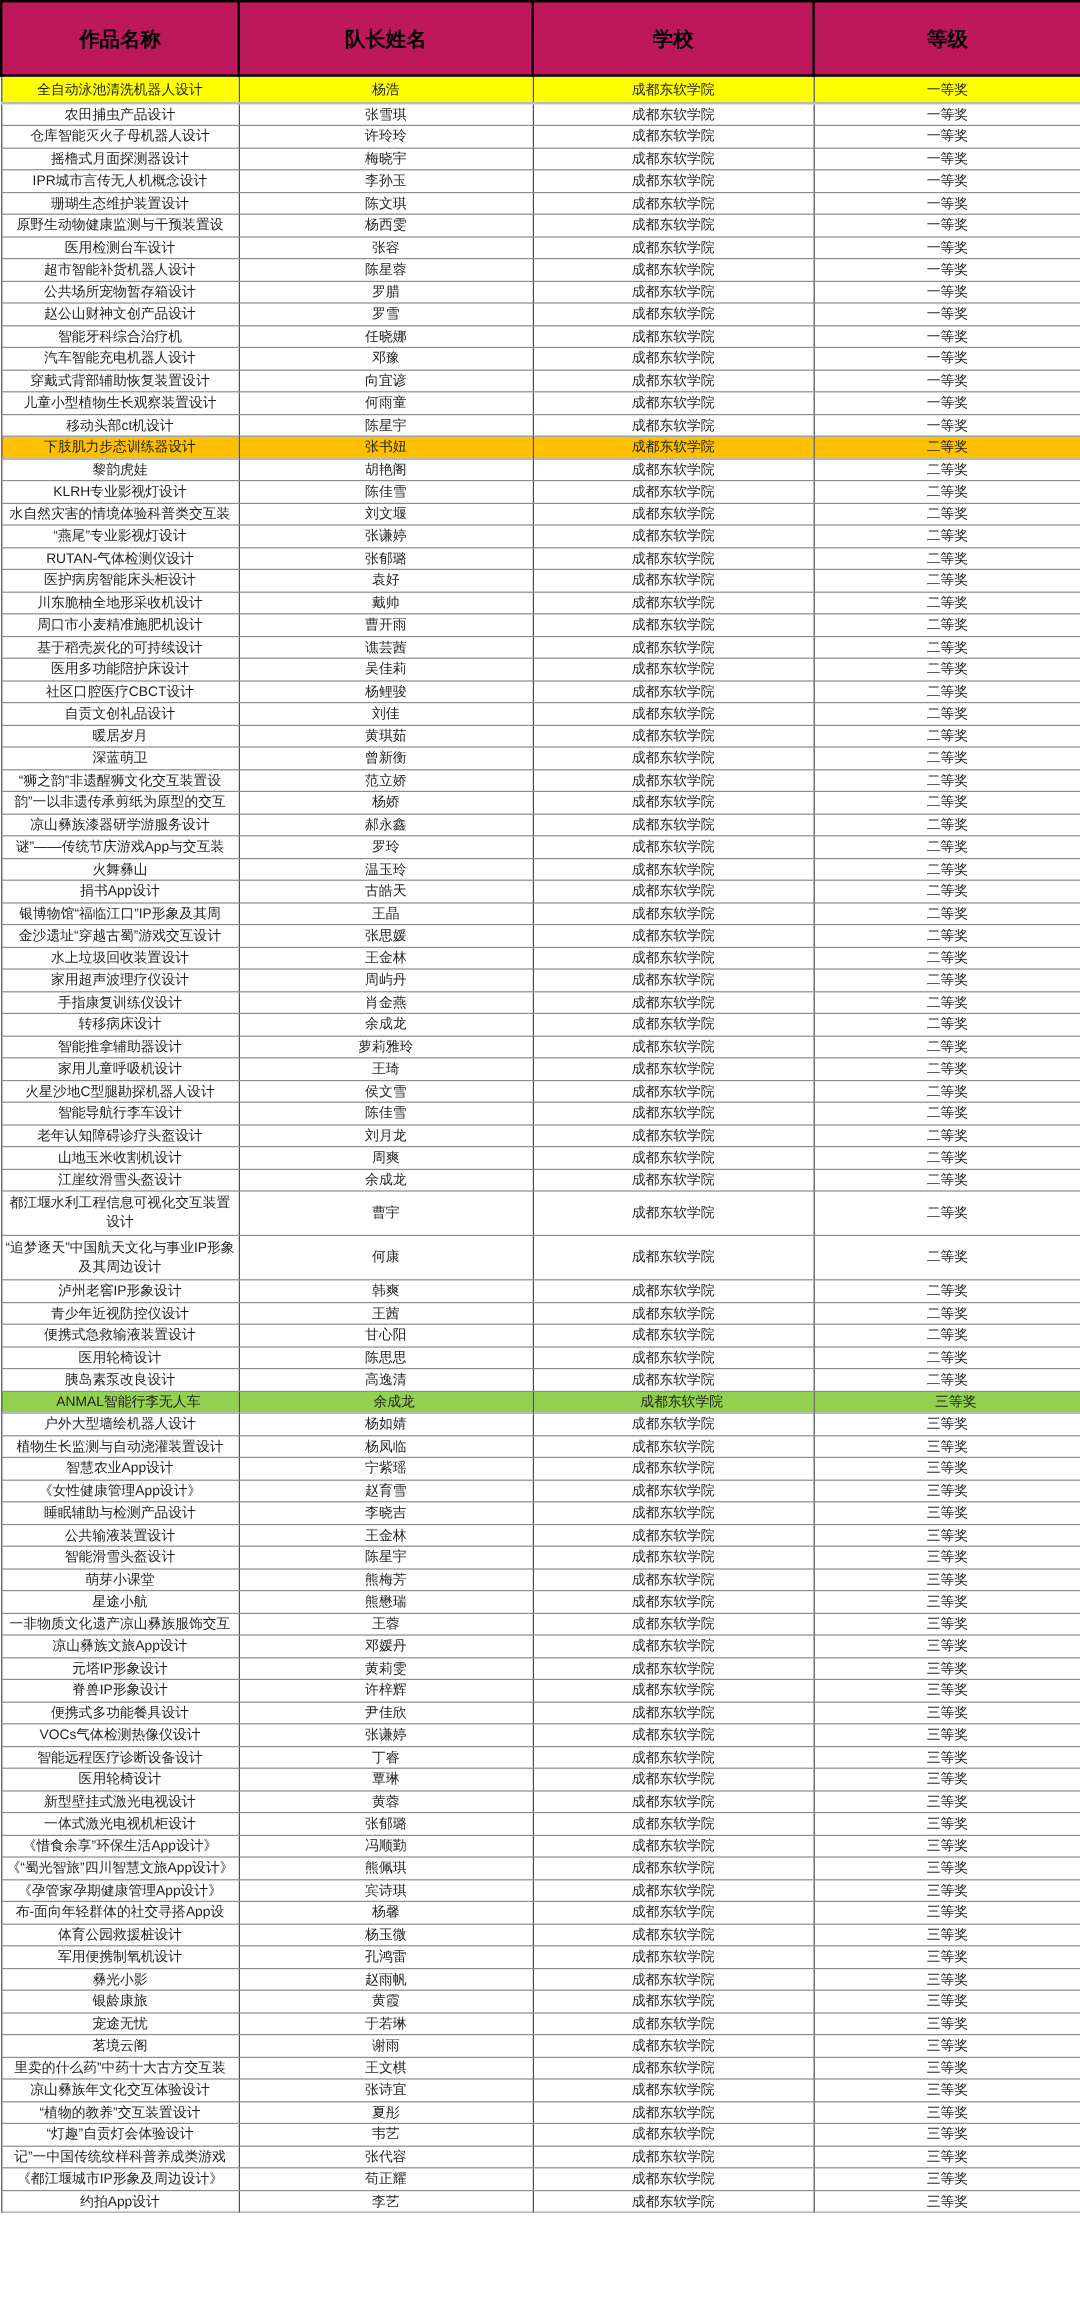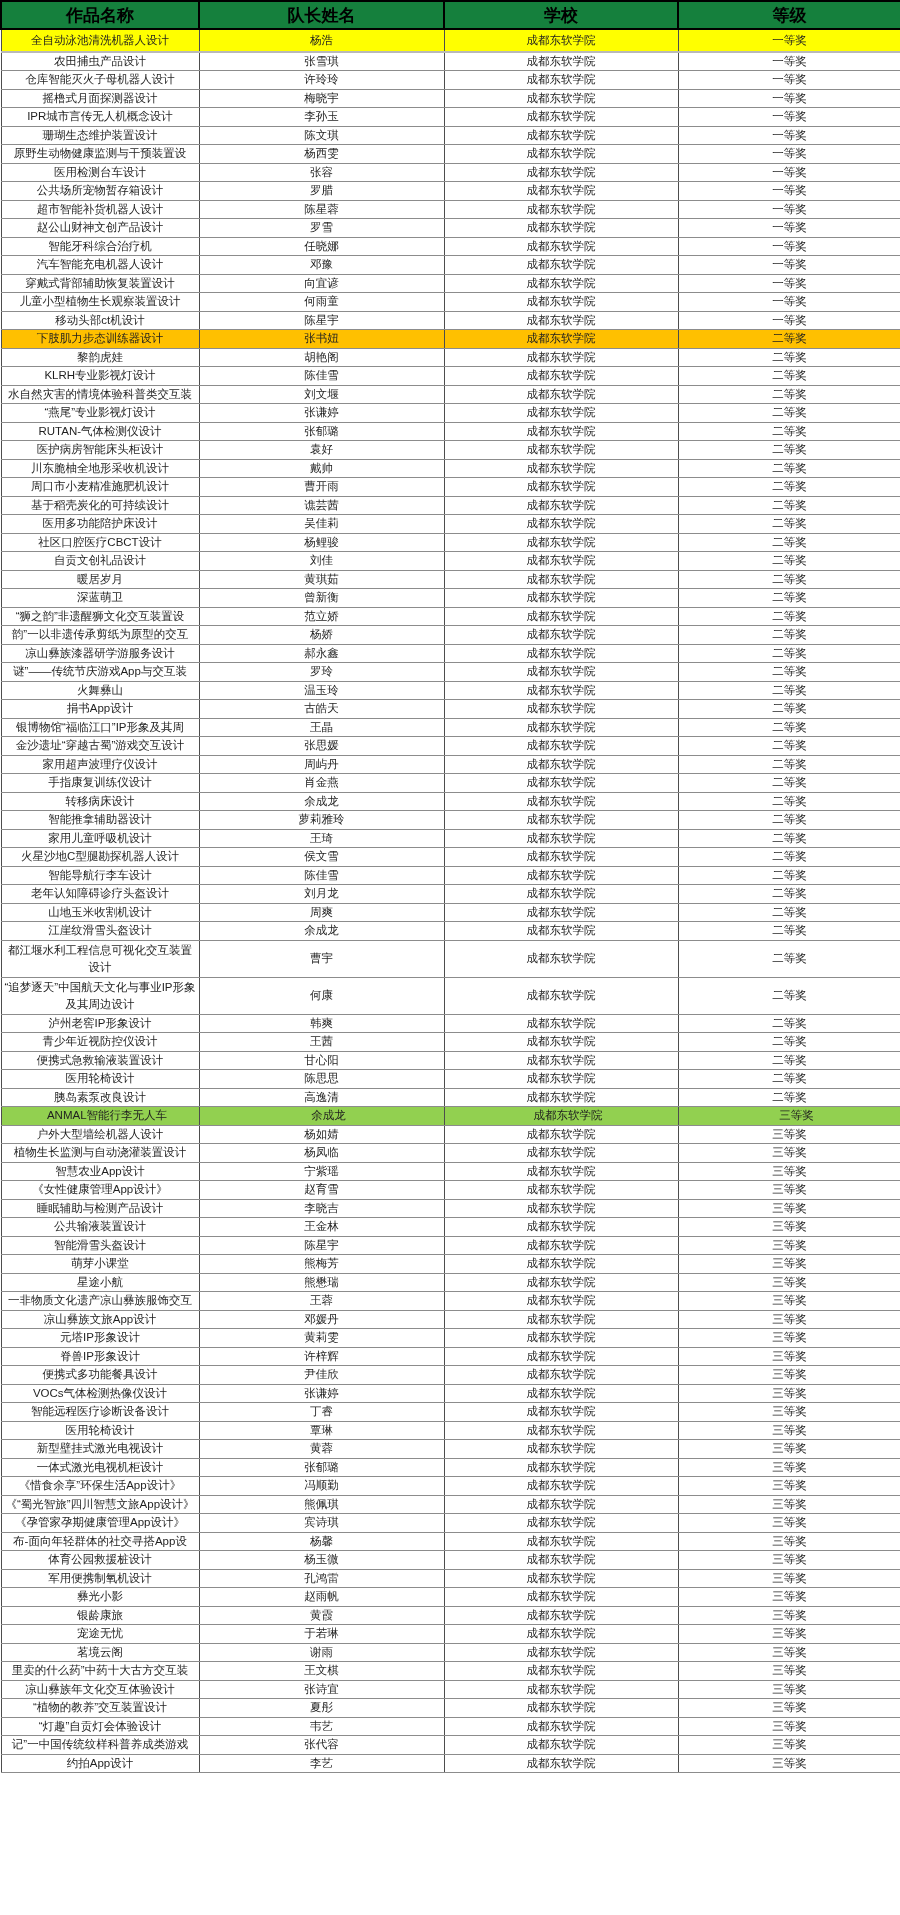--- a/index.html
+++ b/index.html
@@ -1,20 +1,20 @@
 <!DOCTYPE html>
 <html><head>
 <meta charset="utf-8">
 <style>
   html,body{margin:0;padding:0;background:#ffffff;}
   body{width:900px;font-family:"Liberation Sans","DejaVu Sans",sans-serif;}
   table{border-collapse:collapse;table-layout:fixed;width:900px;border:1px solid #000;}
   col.c1{width:198px;}col.c2{width:245px;}col.c3{width:234px;}col.c4{width:223px;}
-  th{height:26px;font-size:17px;font-weight:bold;color:#000;background:#15803d;
-     border:2px solid #000;text-align:center;padding:0;}
+  th{height:26px;font-size:17px;font-weight:bold;color:#000;background:#be185d;
+     border:2px solid #000;text-align:center;padding:17px;}
   td{height:17.5px;font-size:11.5px;color:#1f1f1f;text-align:center;vertical-align:middle;
      border-top:1px solid #8c8c8c;border-bottom:1px solid #8c8c8c;
      border-left:1px solid #4d4d4d;border-right:1px solid #4d4d4d;
      padding:0 1px;overflow:hidden;white-space:nowrap;}
   tr.first td{height:20.5px;border-top:2px solid #000;border-bottom:2px solid #b9b9b9;}
   tr.wrap td{white-space:normal;height:36px;line-height:1.4;}
   tr.hl-yellow td{background:#ffff00;}
   tr.hl-orange td{background:#ffc000;}
   tr.hl-green td{background:#92d050;padding-left:15px;}
   tr.muted td{color:#a8a8a8;}
@@ -80,28 +80,28 @@
     <td>成都东软学院</td>
     <td>一等奖</td>
   </tr>
       <tr>
     <td>医用检测台车设计</td>
     <td>张容</td>
     <td>成都东软学院</td>
     <td>一等奖</td>
   </tr>
       <tr>
+    <td>超市智能补货机器人设计</td>
+    <td>陈星蓉</td>
+    <td>成都东软学院</td>
+    <td>一等奖</td>
+  </tr>
+      <tr>
     <td>公共场所宠物暂存箱设计</td>
     <td>罗腊</td>
-    <td>成都东软学院</td>
-    <td>一等奖</td>
-  </tr>
-      <tr>
-    <td>超市智能补货机器人设计</td>
-    <td>陈星蓉</td>
     <td>成都东软学院</td>
     <td>一等奖</td>
   </tr>
       <tr>
     <td>赵公山财神文创产品设计</td>
     <td>罗雪</td>
     <td>成都东软学院</td>
     <td>一等奖</td>
   </tr>
       <tr>
@@ -266,20 +266,26 @@
     <td>成都东软学院</td>
     <td>二等奖</td>
   </tr>
       <tr>
     <td>金沙遗址“穿越古蜀”游戏交互设计</td>
     <td>张思媛</td>
     <td>成都东软学院</td>
     <td>二等奖</td>
   </tr>
       <tr>
+    <td>水上垃圾回收装置设计</td>
+    <td>王金林</td>
+    <td>成都东软学院</td>
+    <td>二等奖</td>
+  </tr>
+      <tr>
     <td>家用超声波理疗仪设计</td>
     <td>周屿丹</td>
     <td>成都东软学院</td>
     <td>二等奖</td>
   </tr>
       <tr>
     <td>手指康复训练仪设计</td>
     <td>肖金燕</td>
     <td>成都东软学院</td>
     <td>二等奖</td>
@@ -574,20 +580,26 @@
   </tr>
       <tr>
     <td>“灯趣”自贡灯会体验设计</td>
     <td>韦艺</td>
     <td>成都东软学院</td>
     <td>三等奖</td>
   </tr>
       <tr>
     <td>记”一中国传统纹样科普养成类游戏</td>
     <td>张代容</td>
+    <td>成都东软学院</td>
+    <td>三等奖</td>
+  </tr>
+      <tr>
+    <td>《都江堰城市IP形象及周边设计》</td>
+    <td>苟正耀</td>
     <td>成都东软学院</td>
     <td>三等奖</td>
   </tr>
       <tr>
     <td>约拍App设计</td>
     <td>李艺</td>
     <td>成都东软学院</td>
     <td>三等奖</td>
   </tr>
     </tbody>

